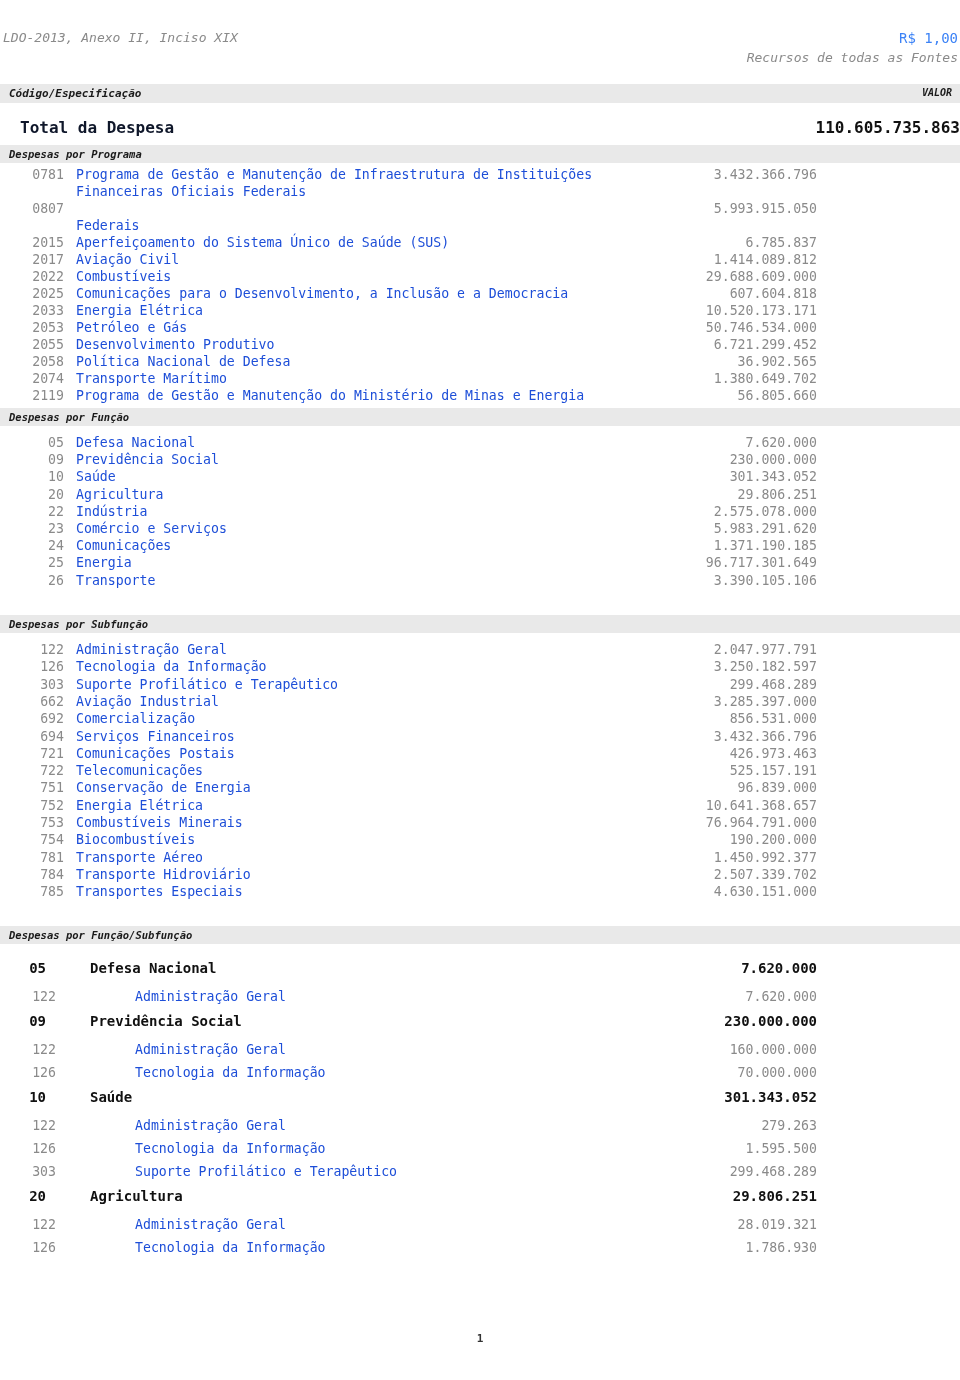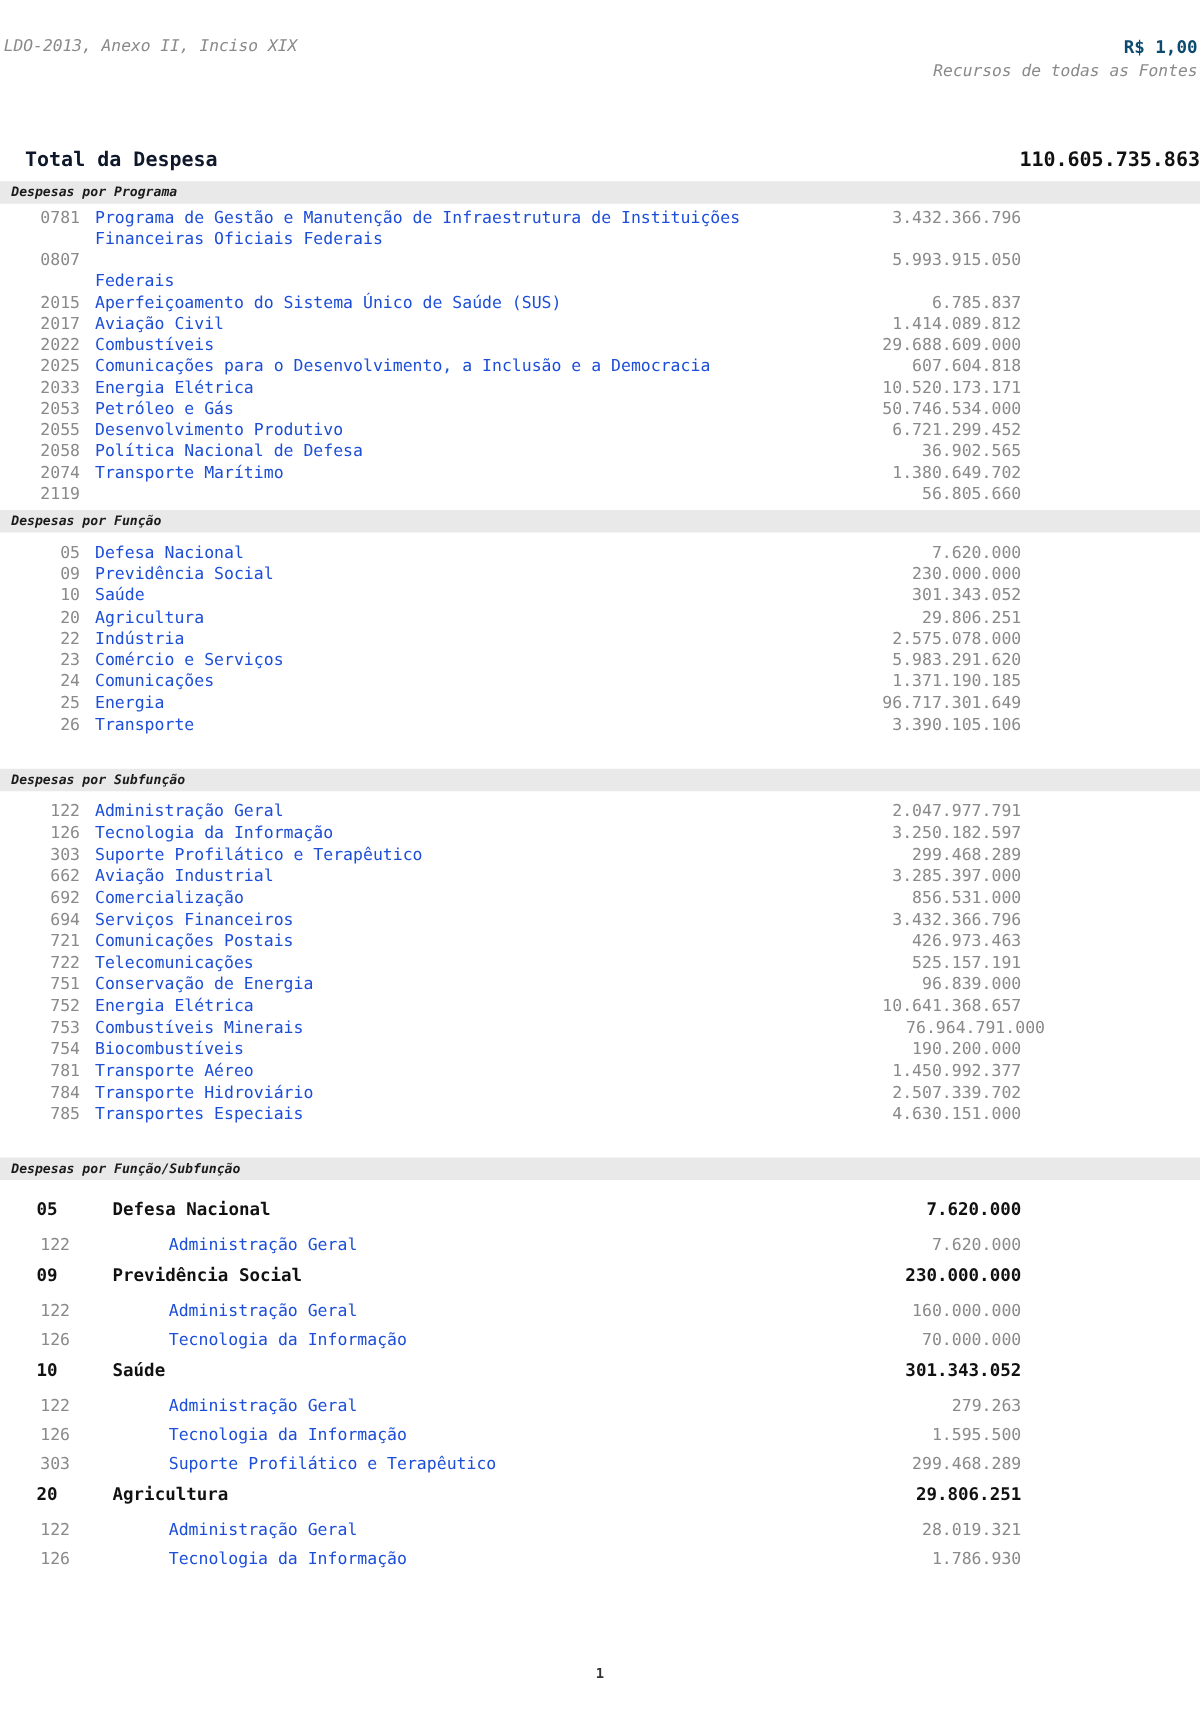--- a/index.html
+++ b/index.html
@@ -42,22 +42,22 @@
     font-size: 13px;
     font-style: italic;
     color: #8a8a8a;
     white-space: nowrap;
   }
   .unit-value {
     position: absolute;
     right: 2px;
     top: 30px;
     font-size: 14px;
-    font-weight: bold;
-    color: #0c4a6e;
+    font-weight: normal;
+    color: #3b82f6;
     white-space: nowrap;
   }
   .unit-sources {
     position: absolute;
     right: 2px;
     top: 50px;
     font-size: 13px;
     font-style: italic;
     color: #8a8a8a;
     white-space: nowrap;
@@ -211,20 +211,24 @@
 </style>
 </head>
 <body>
 
 <div class="page">
 
   <div class="doc-subtitle">LDO-2013, Anexo II, Inciso XIX</div>
   <div class="unit-value">R$ 1,00</div>
   <div class="unit-sources">Recursos de todas as Fontes</div>
 
+  <div class="col-header">
+    <span class="ch-left">Código/Especificação</span>
+    <span class="ch-right">VALOR</span>
+  </div>
 
   <div class="total-row">
     <span class="t-label">Total da Despesa</span>
     <span class="t-value">110.605.735.863</span>
   </div>
 
   <div id="sections-root">
       <div class="section-band" style="top: 145px;">
         <span>Despesas por Programa</span>
       </div>
@@ -283,20 +287,21 @@
         <span class="desc">Política Nacional de Defesa</span>
         <span class="val">36.902.565</span>
       </div>
       <div class="row simple" style="top: 370px;">
         <span class="code">2074</span>
         <span class="desc">Transporte Marítimo</span>
         <span class="val">1.380.649.702</span>
       </div>
       <div class="row simple" style="top: 387px;">
         <span class="code">2119</span>
+        <span class="desc">Programa de Gestão e Manutenção do Ministério de Minas e Energia</span>
         <span class="val">56.805.660</span>
       </div>
       <div class="section-band" style="top: 408px;">
         <span>Despesas por Função</span>
       </div>
       <div class="row simple" style="top: 434px;">
         <span class="code">05</span>
         <span class="desc">Defesa Nacional</span>
         <span class="val">7.620.000</span>
       </div>
@@ -386,21 +391,21 @@
       <div class="row simple" style="top: 779.4px;">
         <span class="code">751</span>
         <span class="desc">Conservação de Energia</span>
         <span class="val">96.839.000</span>
       </div>
       <div class="row simple" style="top: 796.7px;">
         <span class="code">752</span>
         <span class="desc">Energia Elétrica</span>
         <span class="val">10.641.368.657</span>
       </div>
-      <div class="row simple" style="top: 814px; padding-left: 19px;">
+      <div class="row simple" style="top: 814px;">
         <span class="code">753</span>
         <span class="desc">Combustíveis Minerais</span>
         <span class="val">76.964.791.000</span>
       </div>
       <div class="row simple" style="top: 831.3px;">
         <span class="code">754</span>
         <span class="desc">Biocombustíveis</span>
         <span class="val">190.200.000</span>
       </div>
       <div class="row simple" style="top: 848.6px;">

